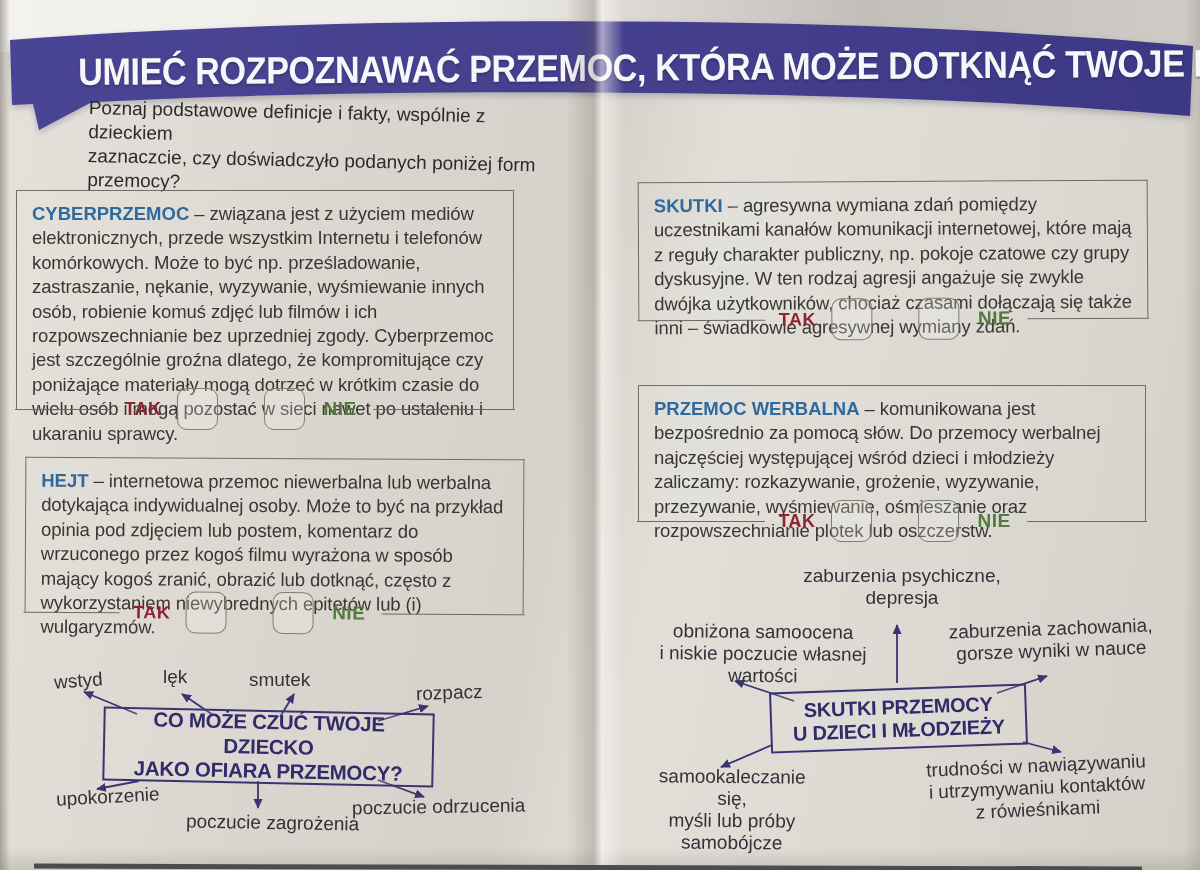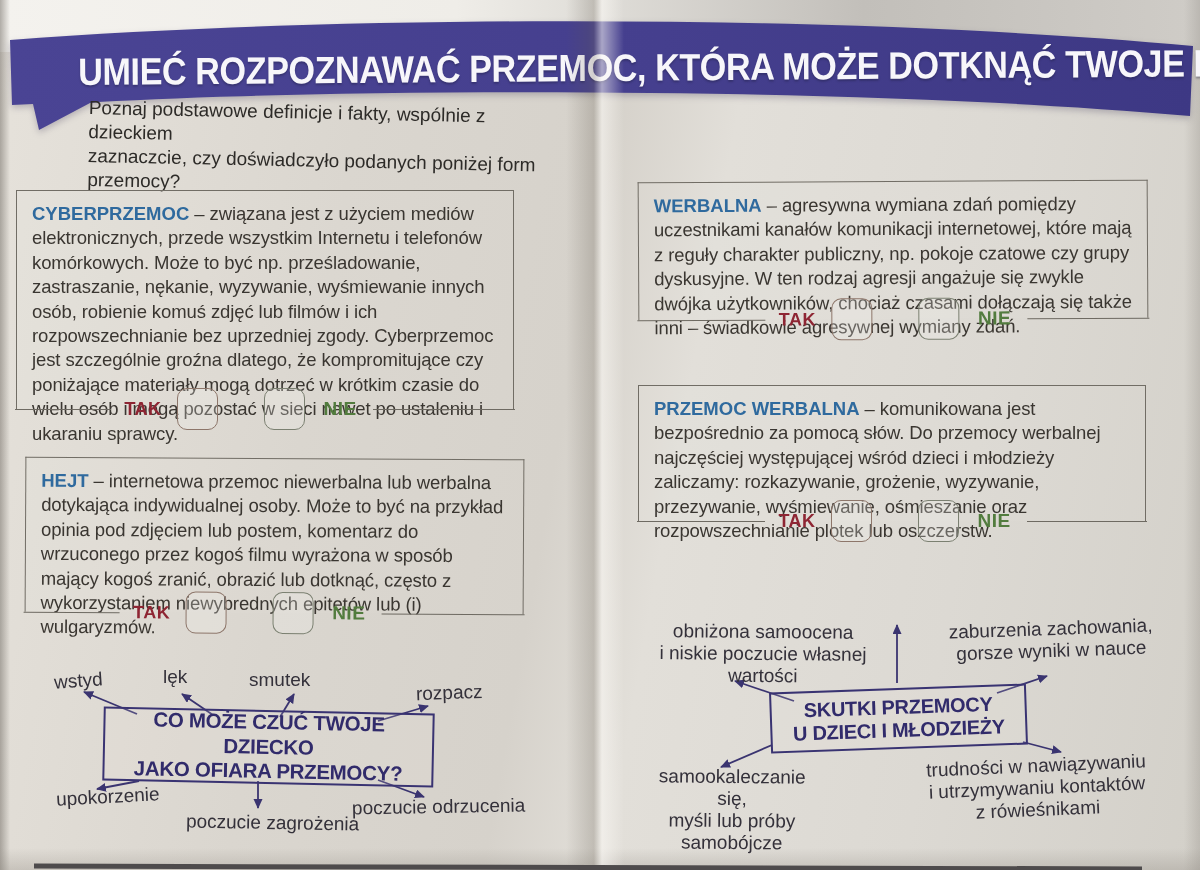--- a/index.html
+++ b/index.html
@@ -127,21 +127,21 @@
       <span class="tn-line l"></span>
       <span class="tn-yes">TAK</span>
       <span class="cbox yes"></span>
       <span class="cbox no"></span>
       <span class="tn-no">NIE</span>
       <span class="tn-line r"></span>
     </div>
   </section>
 
   <section class="defbox box-flaming" style="--ll:128px">
-    <p class="deftext"><b class="term">WERBALNA</b><span>– agresywna wymiana zdań pomiędzy uczestnikami kanałów komunikacji internetowej, które mają z reguły charakter publiczny, np. pokoje czatowe czy grupy dyskusyjne. W ten rodzaj agresji angażuje się zwykle dwójka użytkowników, chociaż czasami dołączają się także inni – świadkowie agresywnej wymiany zdań.</span></p>
+    <p class="deftext"><b class="term">SKUTKI</b><span>– agresywna wymiana zdań pomiędzy uczestnikami kanałów komunikacji internetowej, które mają z reguły charakter publiczny, np. pokoje czatowe czy grupy dyskusyjne. W ten rodzaj agresji angażuje się zwykle dwójka użytkowników, chociaż czasami dołączają się także inni – świadkowie agresywnej wymiany zdań.</span></p>
     <div class="tn-row">
       <span class="tn-line l"></span>
       <span class="tn-yes">TAK</span>
       <span class="cbox yes"></span>
       <span class="cbox no"></span>
       <span class="tn-no">NIE</span>
       <span class="tn-line r"></span>
     </div>
   </section>
 
@@ -187,20 +187,22 @@
     <g stroke="#3a3470" stroke-width="1.8" fill="none">
       <line x1="297" y1="128" x2="297" y2="70" marker-end="url(#ah)"></line>
       <line x1="194" y1="146" x2="135" y2="126" marker-end="url(#ah)"></line>
       <line x1="397" y1="138" x2="447" y2="121" marker-end="url(#ah)"></line>
       <line x1="172" y1="190" x2="121" y2="212" marker-end="url(#ah)"></line>
       <line x1="423" y1="187" x2="461" y2="197" marker-end="url(#ah)"></line>
     </g>
   </svg>
   <div class="dg-box eff-box">SKUTKI PRZEMOCY
 U DZIECI I MŁODZIEŻY</div>
+  <div class="dg-label lb-psych c">zaburzenia psychiczne,
+depresja</div>
   <div class="dg-label lb-samoo c">obniżona samoocena
 i niskie poczucie własnej wartości</div>
   <div class="dg-label lb-zach c">zaburzenia zachowania,
 gorsze wyniki w nauce</div>
   <div class="dg-label lb-samook c">samookaleczanie się,
 myśli lub próby
 samobójcze</div>
   <div class="dg-label lb-trud c">trudności w nawiązywaniu
 i utrzymywaniu kontaktów
 z rówieśnikami</div>

